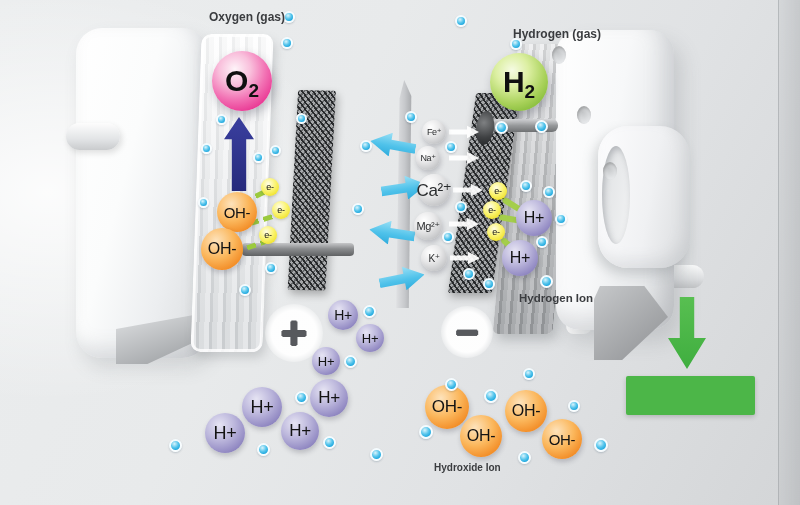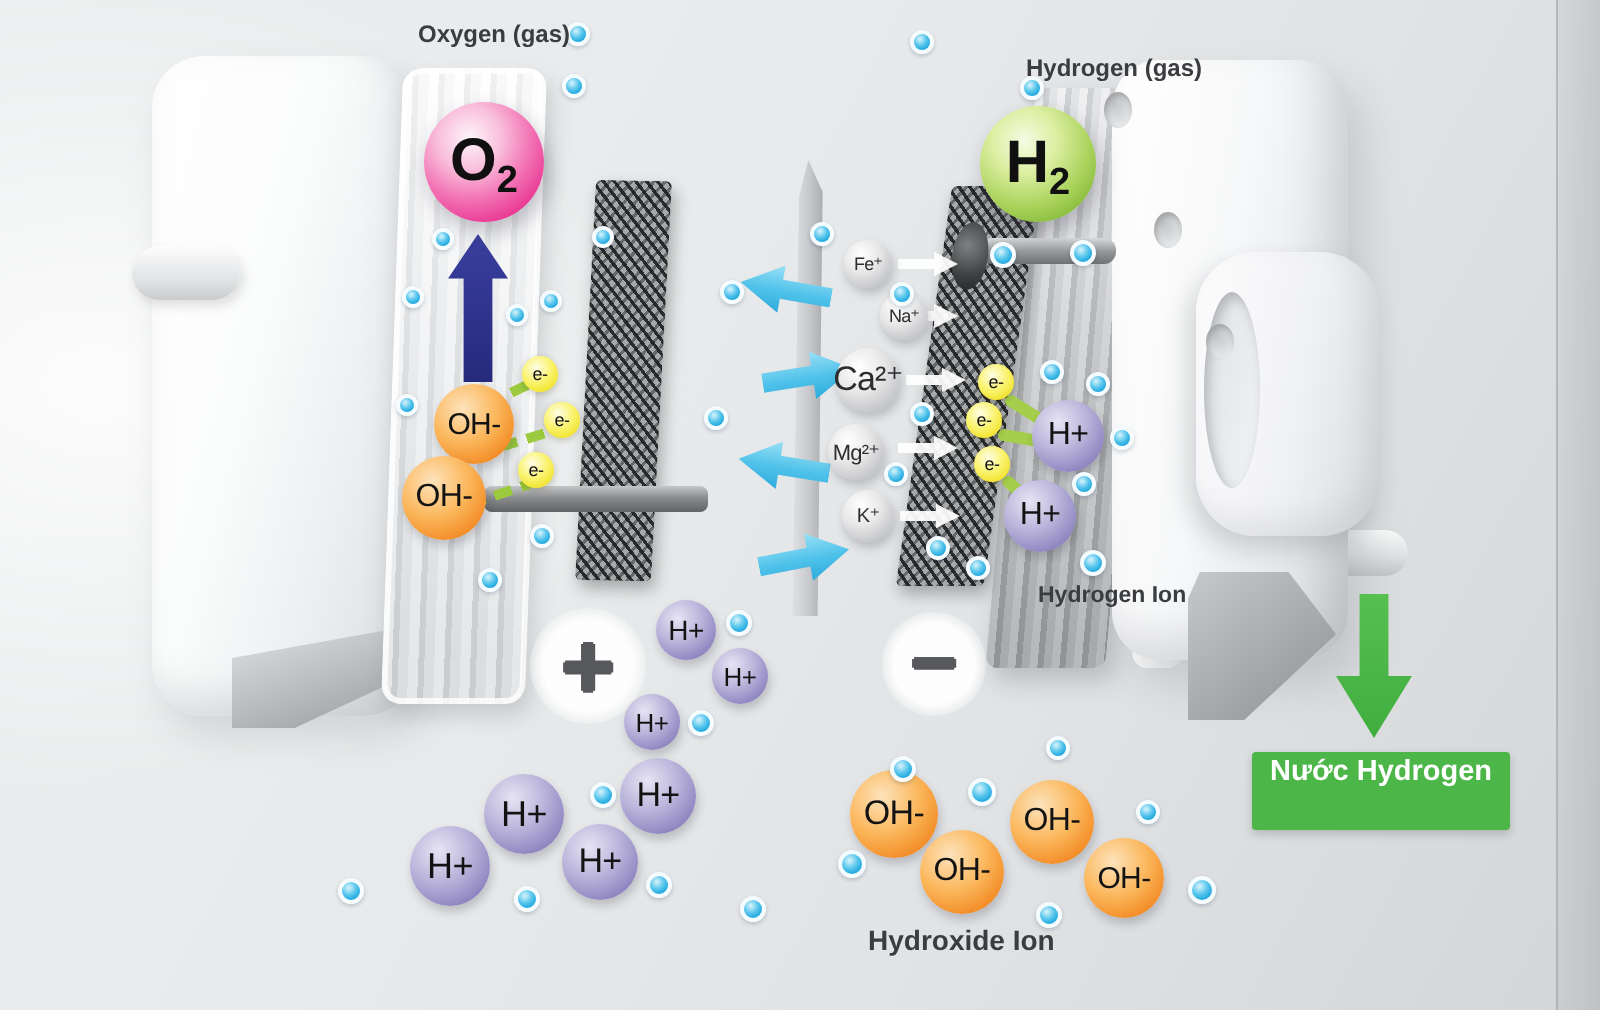--- a/index.html
+++ b/index.html
@@ -126,21 +126,21 @@
   #plus-circle  { left:265px; top:304px; width:58px; height:58px; }
   #minus-circle { left:441px; top:306px; width:52px; height:52px; }
   .sign { position:static; color:#57595d; font-weight:700; line-height:1;
     text-shadow:1px 0 currentColor,-1px 0 currentColor,0 1px currentColor,0 -1px currentColor; }
   #plus-sign  { font-size:46px; } #minus-sign { font-size:40px; }
 
   .lbl { z-index:20; font-weight:700; font-size:12px; color:#3a3c3f; white-space:nowrap; }
   #label-oxygen   { left:209px; top:10px; }
   #label-hydrogen { left:475px; top:27px;margin-left:38px; }
   #label-hydrogen-ion  { left:519px; top:292px; font-size:11.5px; }
-  #label-hydroxide-ion { left:434px; top:462px; font-size:14px; }
+  #label-hydroxide-ion { left:434px; top:462px; font-size:10px; }
 
   #result-box { left:626px; top:376px; width:129px; height:39px; z-index:20; border-radius:2px;
     background:#4cb648; color:#fff; text-align:center; font-weight:700; font-size:14.5px;
     line-height:17.5px; padding-top:2px; box-shadow:0 2px 5px rgba(0,0,0,.18); }
   #result-box div { position:static; }
 </style>
 </head>
 <body>
 
 <div class="stage">
@@ -188,21 +188,20 @@
     <span class="gas-main">H</span>
     <span class="gas-sub">2</span>
   </div>
 
   <div class="lbl" id="label-oxygen">Oxygen (gas)</div>
   <div class="lbl" id="label-hydrogen">Hydrogen (gas)</div>
   <div class="lbl" id="label-hydrogen-ion">Hydrogen Ion</div>
   <div class="lbl" id="label-hydroxide-ion">Hydroxide Ion</div>
 
   <div id="result-box">
-    <div>Nước Hydrogen</div>
   </div>
 
 <div class="dot" style="left: 283px; top: 11px; width: 12px; height: 12px;"></div>
     <div class="dot" style="left: 281px; top: 37px; width: 12px; height: 12px;"></div>
     <div class="dot" style="left: 455px; top: 15px; width: 12px; height: 12px;"></div>
     <div class="dot" style="left: 510px; top: 38px; width: 12px; height: 12px;"></div>
     <div class="dot" style="left: 215.5px; top: 113.5px; width: 11px; height: 11px;"></div>
     <div class="dot" style="left: 200.5px; top: 142.5px; width: 11px; height: 11px;"></div>
     <div class="dot" style="left: 252.5px; top: 151.5px; width: 11px; height: 11px;"></div>
     <div class="dot" style="left: 269.5px; top: 144.5px; width: 11px; height: 11px;"></div>
@@ -233,21 +232,21 @@
     <div class="dot" style="left: 369.5px; top: 447.5px; width: 13px; height: 13px;"></div>
     <div class="dot" style="left: 419px; top: 425px; width: 14px; height: 14px;"></div>
     <div class="dot" style="left: 444.5px; top: 377.5px; width: 13px; height: 13px;"></div>
     <div class="dot" style="left: 484px; top: 389px; width: 14px; height: 14px;"></div>
     <div class="dot" style="left: 523px; top: 368px; width: 12px; height: 12px;"></div>
     <div class="dot" style="left: 568px; top: 400px; width: 12px; height: 12px;"></div>
     <div class="dot" style="left: 594px; top: 438px; width: 14px; height: 14px;"></div>
     <div class="dot" style="left: 517.5px; top: 450.5px; width: 13px; height: 13px;"></div>
     <div class="dot" style="left: 168.5px; top: 438.5px; width: 13px; height: 13px;"></div>
     <div class="ball ball-mineral" style="left: 422px; top: 120px; width: 24px; height: 24px; font-size: 9px;">Fe⁺</div>
-    <div class="ball ball-mineral" style="left: 440px; top: 146px; width: 24px; height: 24px; font-size: 9px;">Na⁺</div>
+    <div class="ball ball-mineral" style="left: 416px; top: 146px; width: 24px; height: 24px; font-size: 9px;">Na⁺</div>
     <div class="ball ball-mineral" style="left: 418px; top: 174px; width: 32px; height: 32px; font-size: 17px;">Ca²⁺</div>
     <div class="ball ball-mineral" style="left: 414px; top: 212px; width: 28px; height: 28px; font-size: 11px;">Mg²⁺</div>
     <div class="ball ball-mineral" style="left: 421px; top: 245px; width: 26px; height: 26px; font-size: 10px;">K⁺</div>
     <div class="ball ball-h" style="left: 516px; top: 200px; width: 36px; height: 36px; font-size: 16px;">H+</div>
     <div class="ball ball-h" style="left: 502px; top: 240px; width: 36px; height: 36px; font-size: 16px;">H+</div>
     <div class="ball ball-h" style="left: 328px; top: 300px; width: 30px; height: 30px; font-size: 14px;">H+</div>
     <div class="ball ball-h" style="left: 356px; top: 324px; width: 28px; height: 28px; font-size: 13px;">H+</div>
     <div class="ball ball-h" style="left: 312px; top: 347px; width: 28px; height: 28px; font-size: 13px;">H+</div>
     <div class="ball ball-h" style="left: 310px; top: 379px; width: 38px; height: 38px; font-size: 17px;">H+</div>
     <div class="ball ball-h" style="left: 242px; top: 387px; width: 40px; height: 40px; font-size: 18px;">H+</div>

